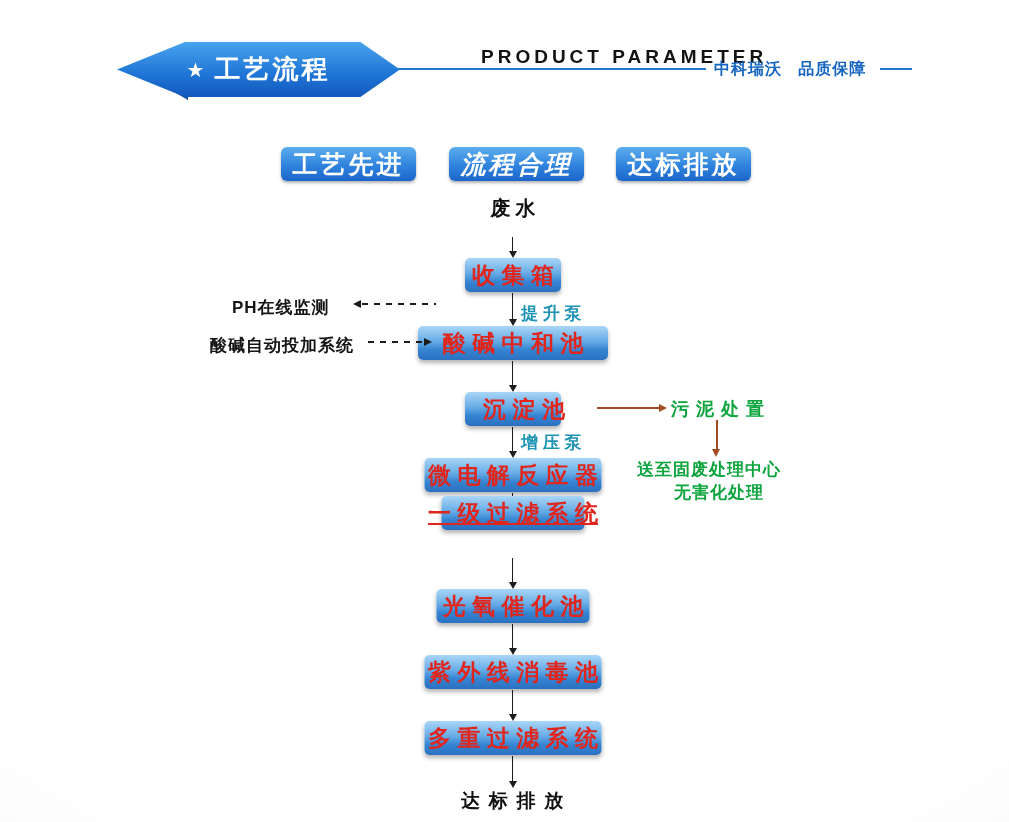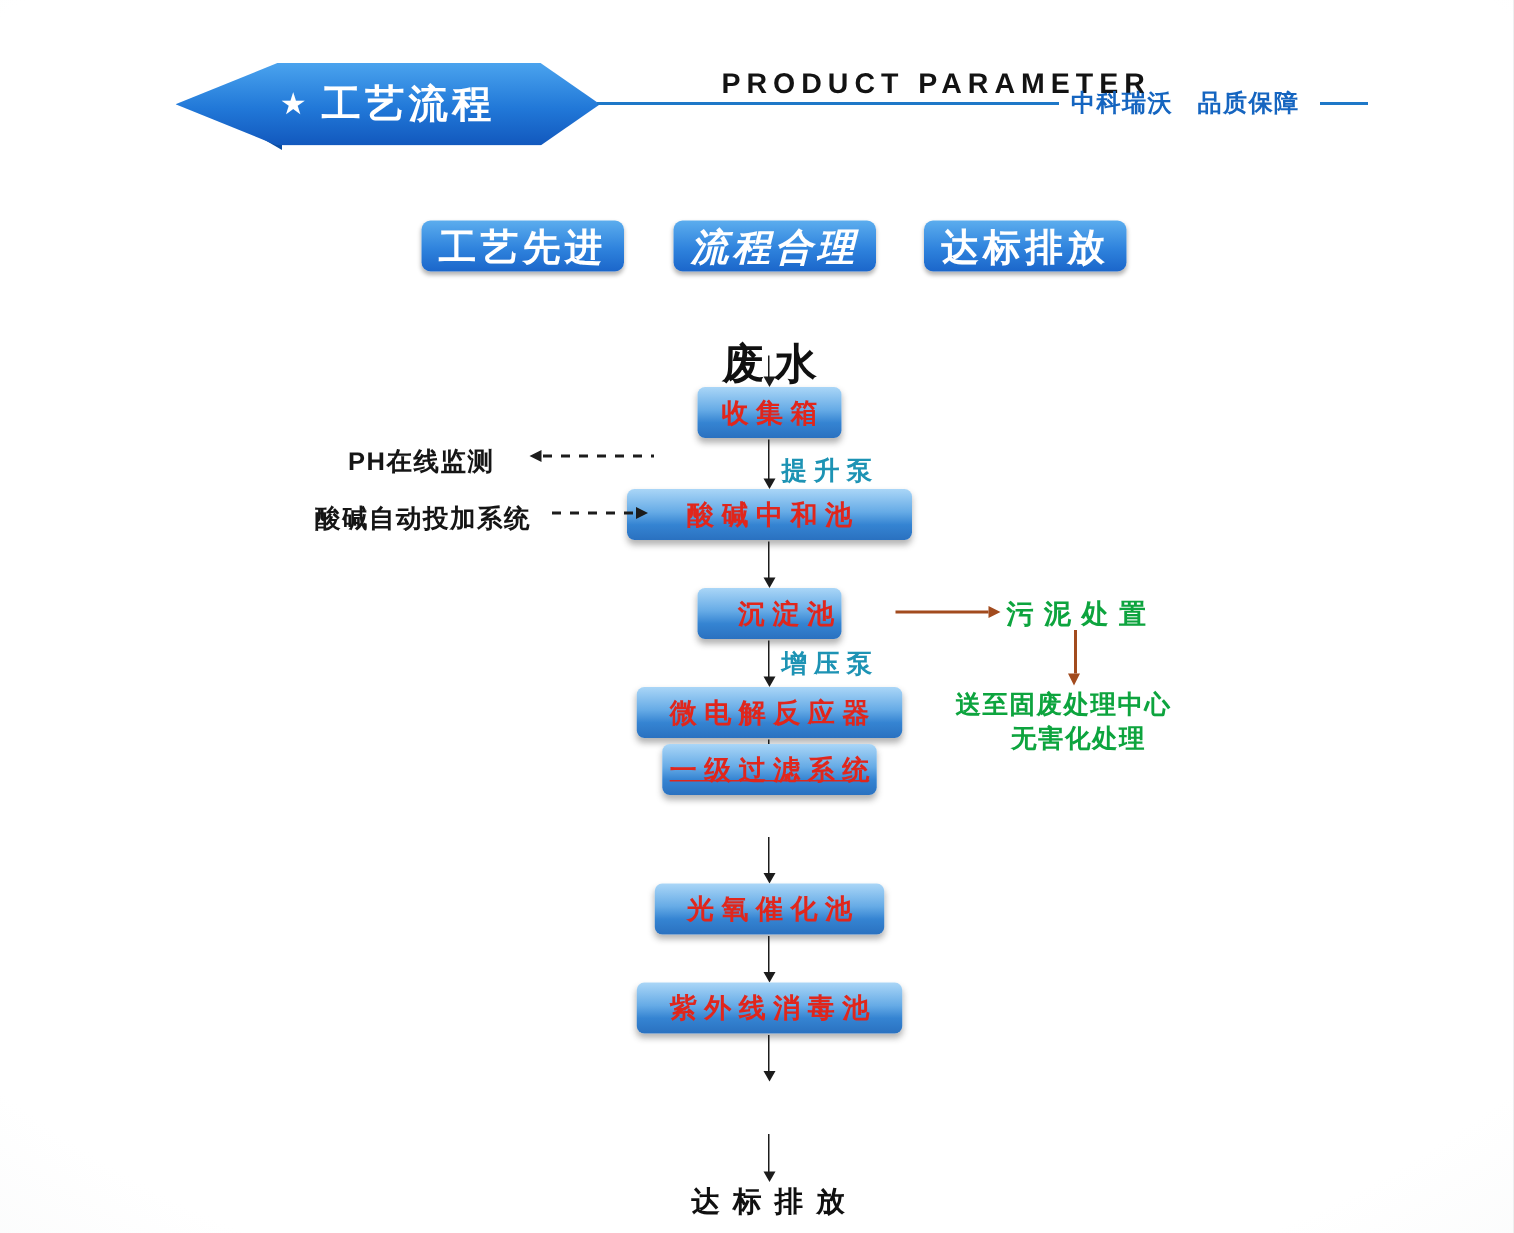--- a/index.html
+++ b/index.html
@@ -47,30 +47,30 @@
     display:flex; align-items:center; justify-content:center;
   }
 
   
   .centered { left:513px; transform:translateX(-50%); }
   .flow-box {
     position:absolute; height:34px; border-radius:5px;
     background:linear-gradient(180deg,#aad6f7 0%, #66abe6 45%, #3584d2 70%, #2a71c0 100%);
     box-shadow:0 3px 4px rgba(40,40,40,.35);
     display:flex; align-items:center; justify-content:center;
-    color:#e0261c; font-weight:bold; font-size:18px; white-space:nowrap;
+    color:#e0261c; font-weight:bold; font-size:23px; white-space:nowrap;
   }
   .v-arrow { position:absolute; left:512px; width:1px; background:#1c1c1c; }
   .v-arrow::after {
     content:""; position:absolute; left:-3.5px; bottom:-6px; width:0; height:0;
     border-left:4px solid transparent; border-right:4px solid transparent;
     border-top:7px solid #1c1c1c;
   }
   .start-label {
-    position:absolute; top:224px; font-size:28px; font-weight:bold; color:#101010;
+    position:absolute; top:195px; font-size:20px; font-weight:bold; color:#101010;
     font-family:"Liberation Serif","DejaVu Serif",serif; white-space:nowrap;
   }
   .end-label {
     position:absolute; top:788px; font-size:19px; font-weight:bold; color:#101010;
     letter-spacing:2px; font-family:"Liberation Serif","DejaVu Serif",serif; white-space:nowrap;
   }
   .pump { position:absolute; left:521px; color:#1d93b4; font-weight:bold; font-size:17px; white-space:nowrap; }
 
   
   .ann { position:absolute; color:#151515; font-weight:bold; font-size:17px; letter-spacing:1px; white-space:nowrap; }
@@ -147,17 +147,18 @@
   <div class="v-arrow" style="top:493px; height:24px;"></div>
   <div class="flow-box centered" style="top:496px; width:143px;text-decoration:underline;">一 级 过 滤 系 统</div>
 
   <div class="v-arrow" style="top:558px; height:25px;"></div>
   <div class="flow-box centered" style="top:589px; width:153px;">光 氧 催 化 池</div>
 
   <div class="v-arrow" style="top:624px; height:25px;"></div>
   <div class="flow-box centered" style="top:655px; width:177px;">紫 外 线 消 毒 池</div>
 
   <div class="v-arrow" style="top:690px; height:25px;"></div>
+  <div class="flow-box centered" style="top:721px; width:177px;">多 重 过 滤 系 统</div>
 
   <div class="v-arrow" style="top:756px; height:26px;"></div>
   <div class="end-label centered">达 标 排 放</div>
 
 </div>
 
 </body></html>

